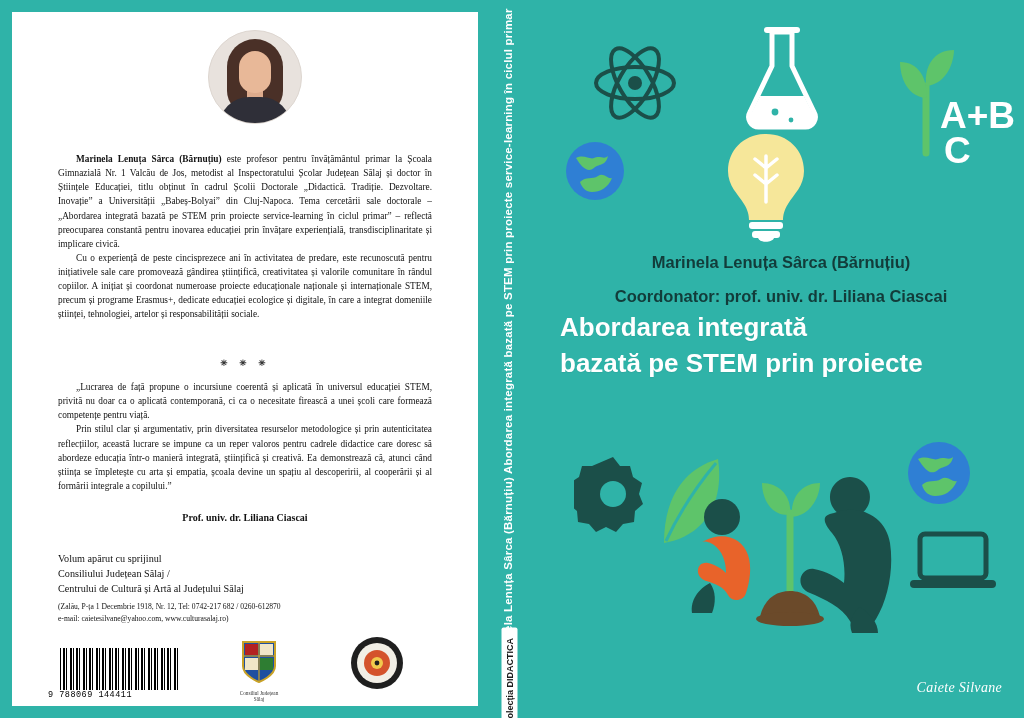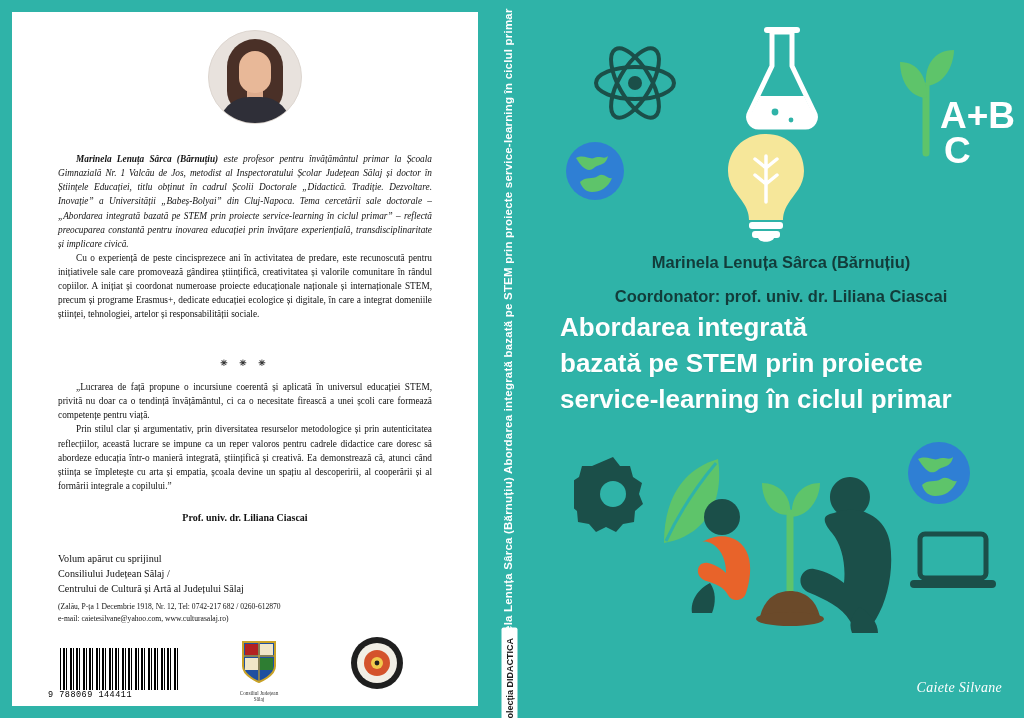--- a/index.html
+++ b/index.html
@@ -83,21 +83,21 @@
     left: 46px;
     top: 140px;
     width: 374px;
     font-size: 9.3px;
     line-height: 1.52;
     color: #111111;
     text-align: justify;
     font-family: "Liberation Serif", serif;
   }
   .bio p { margin: 0 0 0 0; text-indent: 18px; }
-  .bio p.first { text-indent: 18px; font-style: italic; }
+  .bio p.first { text-indent: 18px; }
   .bio b { font-weight: bold; }
 
   .dots {
     position: absolute;
     left: 46px;
     top: 340px;
     width: 374px;
     text-align: center;
     font-size: 13px;
     color: #333;
@@ -341,21 +341,21 @@
     </div>
 
     <div class="bio">
       <p class="first"><b>Marinela Lenuța Sârca (Bărnuțiu)</b><span> este profesor pentru învățământul primar la Școala Gimnazială Nr. 1 Valcău de Jos, metodist al Inspectoratului Școlar Județean Sălaj și doctor în Științele Educației, titlu obținut în cadrul Școlii Doctorale „Didactică. Tradiție. Dezvoltare. Inovație” a Universității „Babeș-Bolyai” din Cluj-Napoca. Tema cercetării sale doctorale – „Abordarea integrată bazată pe STEM prin proiecte service-learning în ciclul primar” – reflectă preocuparea constantă pentru inovarea educației prin învățare experiențială, transdisciplinaritate și implicare civică.</span></p>
       <p>Cu o experiență de peste cincisprezece ani în activitatea de predare, este recunoscută pentru inițiativele sale care promovează gândirea științifică, creativitatea și valorile comunitare în rândul copiilor. A inițiat și coordonat numeroase proiecte educaționale naționale și internaționale STEM, precum și programe Erasmus+, dedicate educației ecologice și digitale, în care a integrat domeniile științei, tehnologiei, artelor și responsabilității sociale.</p>
     </div>
 
     <div class="dots">⁕ ⁕ ⁕</div>
 
     <div class="quote">
-      <p>„Lucrarea de față propune o incursiune coerentă și aplicată în universul educației STEM, privită nu doar ca o tendință învățământul, ci ca o necesitate firească a unei școli care formează competențe pentru viață.</p>
+      <p>„Lucrarea de față propune o incursiune coerentă și aplicată în universul educației STEM, privită nu doar ca o aplicată contemporană, ci ca o necesitate firească a unei școli care formează competențe pentru viață.</p>
       <p>Prin stilul clar și argumentativ, prin diversitatea resurselor metodologice și prin autenticitatea reflecțiilor, această lucrare se impune ca un reper valoros pentru cadrele didactice care doresc să abordeze educația într-o manieră integrată, științifică și creativă. Ea demonstrează că, atunci când știința se împletește cu arta și empatia, școala devine un spațiu al descoperirii, al cooperării și al formării integrale a copilului.”</p>
     </div>
     <div class="quote-sign">Prof. univ. dr. Liliana Ciascai</div>
 
     <div class="support">
       <div class="line1">Volum apărut cu sprijinul</div>
       <div class="line-strong">Consiliului Județean Sălaj /</div>
       <div class="line-strong">Centrului de Cultură și Artă al Județului Sălaj</div>
       <div class="small">(Zalău, P-ța 1 Decembrie 1918, Nr. 12, Tel: 0742-217 682 / 0260-612870</div>
       <div class="small" style="margin-top:0">e-mail: caietesilvane@yahoo.com, www.culturasalaj.ro)</div>
@@ -473,19 +473,18 @@
       <path d="M96 162 c4 -18 16 -26 30 -26 c14 0 26 8 30 26 Z" fill="#6b4a2a"></path>
       <ellipse cx="126" cy="164" rx="34" ry="7" fill="#6b4a2a"></ellipse>
     </svg>
 
     <div class="author-line">Marinela Lenuța Sârca (Bărnuțiu)</div>
     <div class="coord-line">Coordonator: prof. univ. dr. Liliana Ciascai</div>
 
     <div class="book-title">
       <div>Abordarea integrată</div>
       <div>bazată pe STEM prin proiecte</div>
-      <div>service-learning în ciclul primar</div>
     </div>
 
     <div class="publisher">Caiete Silvane</div>
   </div>
 
 </div>
 
 </body></html>

